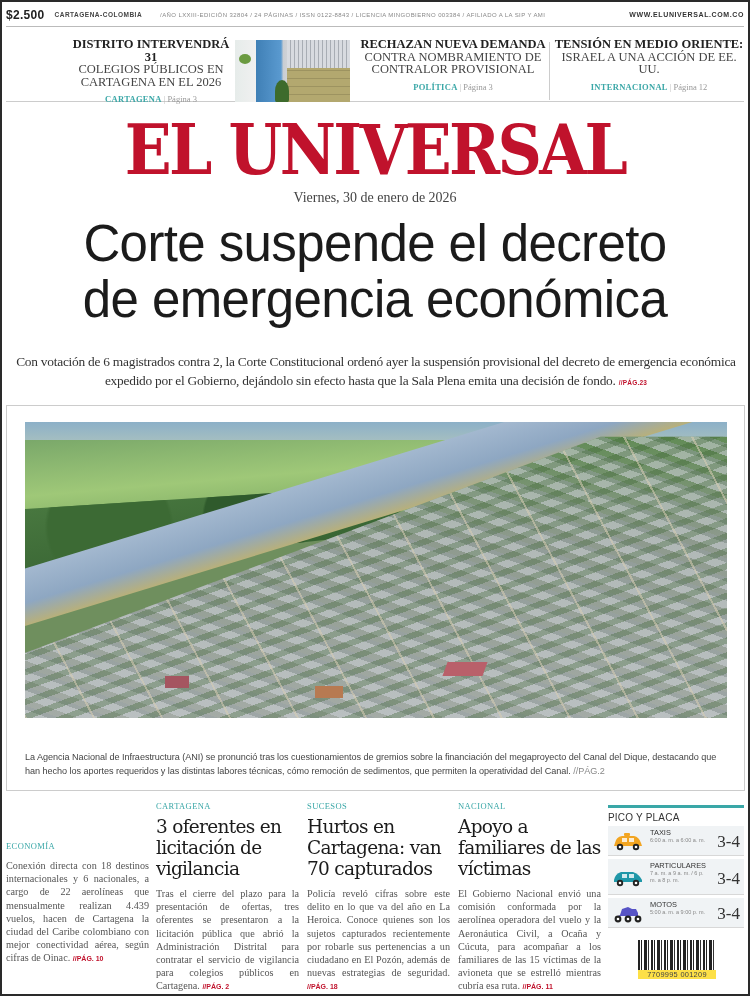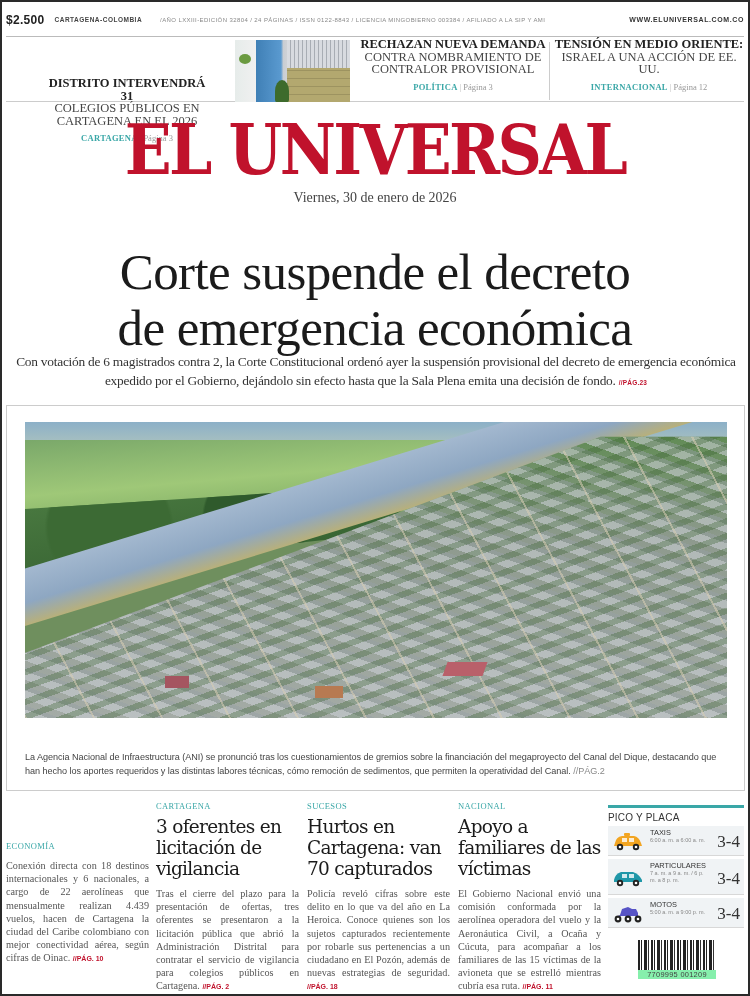--- a/index.html
+++ b/index.html
@@ -1,21 +1,21 @@
 <!DOCTYPE html>
 <html><head>
 <meta charset="utf-8">
 <style>
   * { box-sizing: border-box; margin: 0; padding: 0; }
   html, body { width: 750px; height: 996px; background: #fff; overflow: hidden; }
   body { position: relative; font-family: "DejaVu Serif", serif; color: #222; }
   .frame { position: absolute; left: 0; top: 0; width: 750px; height: 996px; border: 2px solid #2a2a2a; }
 
   
-  .topstrip { position: absolute; left: 6px; top: 3px; width: 738px; height: 34px; display: flex; align-items: center; border-bottom: 1px solid #bbb; font-family: "Liberation Sans", sans-serif; }
+  .topstrip { position: absolute; left: 6px; top: 3px; width: 738px; height: 24px; display: flex; align-items: center; border-bottom: 1px solid #bbb; font-family: "Liberation Sans", sans-serif; }
   .price { font-weight: bold; font-size: 12px; color: #222; margin-right: 10px; letter-spacing: 0.3px; }
   .city { font-size: 6.5px; font-weight: bold; color: #444; letter-spacing: 0.5px; margin-right: 18px; }
   .edition { font-size: 6px; color: #888; letter-spacing: 0.4px; flex: 1; white-space: nowrap; }
   .website { font-size: 7px; font-weight: bold; color: #333; letter-spacing: 0.6px; }
 
   
   .teasers { position: absolute; left: 6px; top: 38px; width: 738px; height: 64px; border-bottom: 1px solid #ccc; }
   .teaser { position: absolute; top: 0; text-align: center; font-family: "Liberation Serif", serif; }
   .teaser .t1 { font-weight: bold; font-size: 12.5px; line-height: 12.5px; color: #222; }
   .teaser .t2 { font-size: 12.5px; line-height: 12.5px; color: #444; }
@@ -29,21 +29,21 @@
   .thumb .roof { position: absolute; left: 52px; top: 0; width: 63px; height: 28px; background: repeating-linear-gradient(90deg, #d8dbe0 0 3px, #a8adb4 3px 4px); }
   .thumb .plant { position: absolute; left: 40px; top: 40px; width: 14px; height: 22px; background: #3d6b2c; border-radius: 50% 50% 10% 10%; }
   .thumb .leaf { position: absolute; left: 4px; top: 14px; width: 12px; height: 10px; background: #6a9a40; border-radius: 50%; }
   .vsep { position: absolute; top: 4px; width: 1px; height: 58px; background: #ccc; }
 
   
   .masthead { position: absolute; left: 0; top: 112px; width: 750px; text-align: center; font-family: "DejaVu Serif", serif; font-weight: bold; font-size: 70px; line-height: 76px; color: #c0122c; letter-spacing: -3px; transform: scaleX(0.88); transform-origin: center; }
   .date { position: absolute; left: 0; top: 190px; width: 750px; text-align: center; font-family: "Liberation Serif", serif; font-size: 14px; color: #444; }
 
   
-  .headline { position: absolute; left: 0; top: 244px; width: 750px; text-align: center; font-family: Liberation Serif, serif; font-size: 51px; line-height: 56px; color: #1b1b1b; letter-spacing: -0.6px; }
+  .headline { position: absolute; left: 0; top: 216px; width: 750px; text-align: center; font-family: Liberation Sans, sans-serif; font-size: 51px; line-height: 56px; color: #1b1b1b; letter-spacing: -0.6px; }
   .lede { position: absolute; left: 6px; top: 352px; width: 740px; text-align: center; font-family: "Liberation Serif", serif; font-size: 13.4px; line-height: 19px; color: #333; letter-spacing: -0.25px; }
   .pag { font-family: "Liberation Sans", sans-serif; font-size: 6.5px; color: #c0122c; font-weight: bold; letter-spacing: 0.2px; }
 
   
   .photobox { position: absolute; left: 6px; top: 405px; width: 739px; height: 386px; border: 1px solid #ccc; }
   .photo { position: absolute; left: 18px; top: 16px; width: 702px; height: 296px; overflow: hidden; background: #6f8f5e; }
   .photo .sky { position: absolute; left: 0; top: 0; width: 100%; height: 22px; background: linear-gradient(180deg, #8cb0c8, #a9c1bf); }
   .photo .farfield { position: absolute; left: 0; top: 18px; width: 100%; height: 80px; background: linear-gradient(175deg, #7aa86a 0%, #9fc878 40%, #5f9050 100%); }
   .photo .trees { position: absolute; left: 0; top: 60px; width: 60%; height: 90px; background: radial-gradient(circle at 20% 50%, #3c6a34 0 18%, transparent 19%), radial-gradient(circle at 55% 40%, #2f5a2c 0 22%, transparent 23%), linear-gradient(170deg, #4d7d43, #2f5a2c); clip-path: polygon(0 30%, 100% 0, 80% 60%, 0 100%); }
   .photo .river { position: absolute; left: -40px; top: 80px; width: 900px; height: 55px; background: linear-gradient(180deg, #a3b8cf, #8ea7c2 60%, #b8b07a); transform: rotate(-17deg); transform-origin: left center; top: 160px; }
@@ -74,36 +74,36 @@
   .pyp .rule { height: 3px; background: #3aa7a7; }
   .pyp .title { margin-top: 4px; font-family: "Liberation Sans", sans-serif; font-size: 10px; color: #333; letter-spacing: 0.2px; }
   .pyp .row { position: relative; margin-top: 3px; height: 30px; background: #f0f3f5; border-bottom: 1px solid #d8d8d8; }
   .pyp .row .ic { position: absolute; left: 4px; top: 7px; width: 32px; height: 18px; }
   .pyp .row .lbl { position: absolute; left: 42px; top: 2px; font-family: "Liberation Sans", sans-serif; font-size: 7.4px; color: #333; }
   .pyp .row .hrs { position: absolute; left: 42px; top: 11px; font-family: "Liberation Sans", sans-serif; font-size: 5.5px; line-height: 7px; color: #888; width: 60px; }
   .pyp .row .num { position: absolute; right: 4px; top: 6px; font-family: "Liberation Serif", serif; font-size: 17px; color: #333; }
 
   .barcode { position: absolute; left: 638px; top: 940px; width: 78px; height: 42px; }
   .barcode .bars { height: 32px; background: repeating-linear-gradient(90deg, #222 0 2px, #fff 2px 3px, #222 3px 4px, #fff 4px 6px, #222 6px 9px, #fff 9px 10px, #333 10px 11px, #fff 11px 13px); }
-  .barcode .code { font-family: "Liberation Sans", sans-serif; font-size: 7.4px; color: #444; text-align: center; letter-spacing: 0.3px; margin-top: -2px; background: #86efac; }
+  .barcode .code { font-family: "Liberation Sans", sans-serif; font-size: 7.4px; color: #444; text-align: center; letter-spacing: 0.3px; margin-top: -2px; background: #fde047; }
 </style>
 </head>
 <body>
 
 <div class="frame"></div>
 
 <div class="topstrip">
   <span class="price">$2.500</span>
   <span class="city">CARTAGENA-COLOMBIA</span>
   <span class="edition">/AÑO LXXIII-EDICIÓN 32804 / 24 PÁGINAS / ISSN 0122-8843 / LICENCIA MINGOBIERNO 003384 / AFILIADO A LA SIP Y AMI</span>
   <span class="website">WWW.ELUNIVERSAL.COM.CO</span>
 </div>
 
 <div class="teasers">
-  <div class="teaser" style="left:36px; width:170px;margin-top:39px;">
+  <div class="teaser" style="left:60px; width:170px;">
     <div class="t1">DISTRITO INTERVENDRÁ 31</div>
     <div class="t2">COLEGIOS PÚBLICOS EN</div>
     <div class="t2">CARTAGENA EN EL 2026</div>
     <div class="sec"><span class="s">CARTAGENA</span><span class="bar">|</span><span class="p">Página 3</span></div>
   </div>
   <div class="thumb">
     <div class="roof"></div>
       <div class="wall"></div>
       <div class="plant"></div>
       <div class="leaf"></div>

